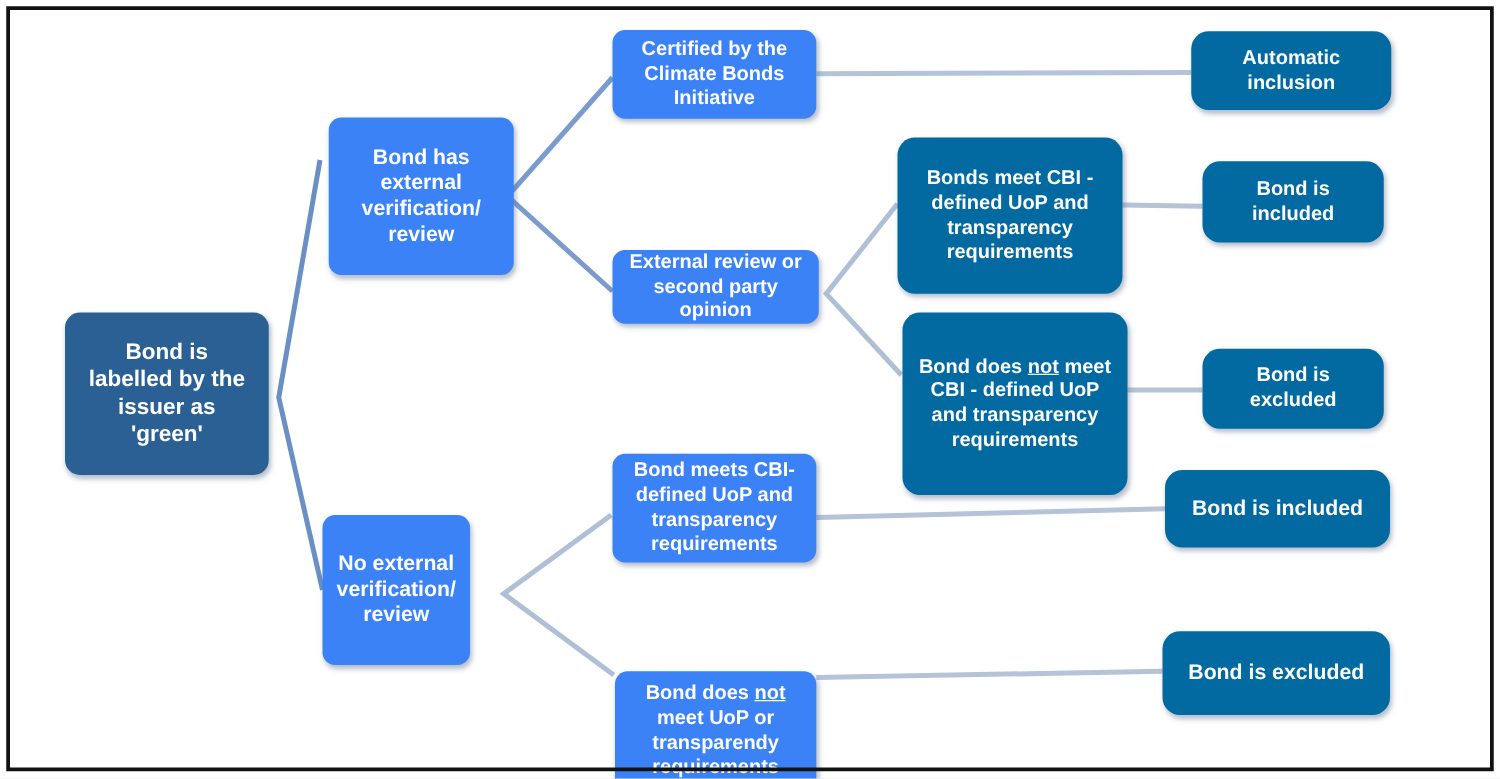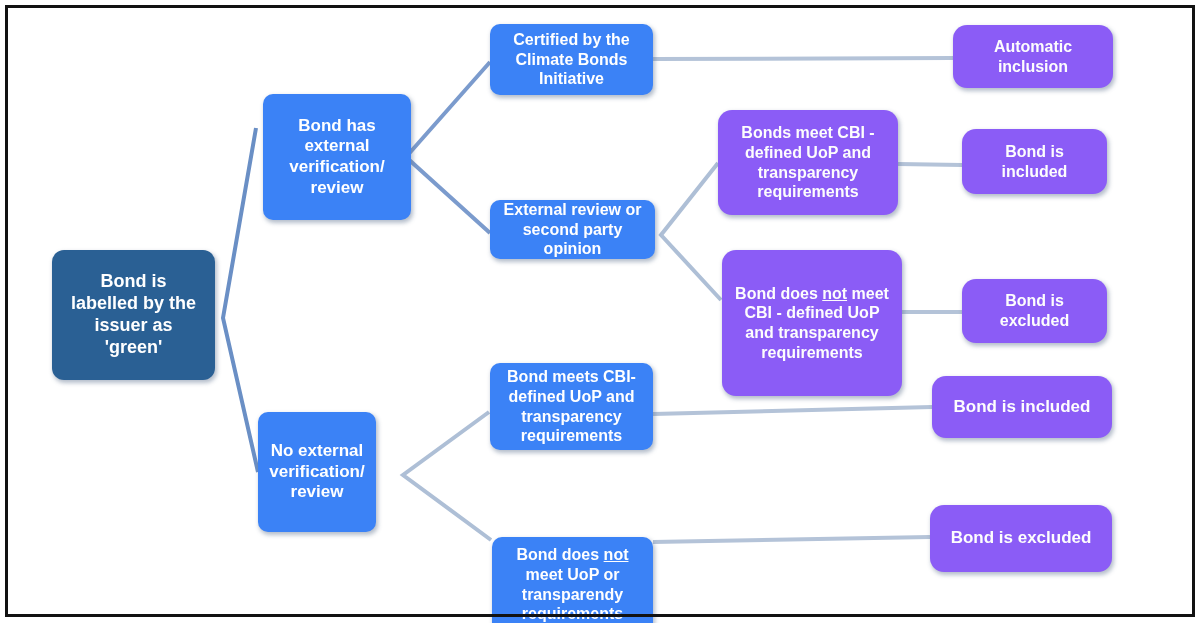--- a/index.html
+++ b/index.html
@@ -24,28 +24,28 @@
     font-weight:bold;
     white-space:pre-line;
     line-height:1.22;
     box-shadow:1.5px 2.5px 4px rgba(90,110,140,0.45);
     box-sizing:border-box;
     padding:4px 6px;
   }
   .node u{text-decoration:underline;}
   .dark{background:#2a6094;border-radius:12px;font-size:18px;}
   .mid{background:#3b82f6;border-radius:10px;font-size:16px;}
-  .light{background:#8b5cf6;border-radius:14px;font-size:16px;color:#fdfdfd;}
+  .light{background:#0369a1;border-radius:14px;font-size:16px;color:#fdfdfd;}
 
   #n-root      {left:52px;  top:250px; width:163px; height:130px;}
   #n-has-verif {left:253px; top:94px;  width:148px; height:126px; font-size:17px;margin-left:10px;}
   #n-no-verif  {left:258px; top:412px; width:118px; height:120px; font-size:17px;}
   #n-certified {left:490px; top:24px;  width:163px; height:71px;}
   #n-ext-review{left:490px; top:200px; width:165px; height:59px;}
-  #n-meets-cbi {left:718px; top:110px; width:180px; height:105px;}
+  #n-meets-cbi {left:718px; top:110px; width:180px; height:125px;}
   #n-fails-cbi {left:722px; top:250px; width:180px; height:146px;}
   #n-meets-uop {left:490px; top:363px; width:163px; height:87px;}
   #n-fails-uop {left:492px; top:493px; width:161px; height:95px;margin-top:44px;}
   #n-auto-incl {left:953px; top:25px;  width:160px; height:63px;}
   #n-incl1     {left:962px; top:129px; width:145px; height:65px;}
   #n-excl1     {left:962px; top:279px; width:145px; height:64px;}
   #n-incl2     {left:932px; top:376px; width:180px; height:62px; font-size:17px;}
   #n-excl2     {left:930px; top:505px; width:182px; height:67px; font-size:17px;}
 </style>
 </head>

